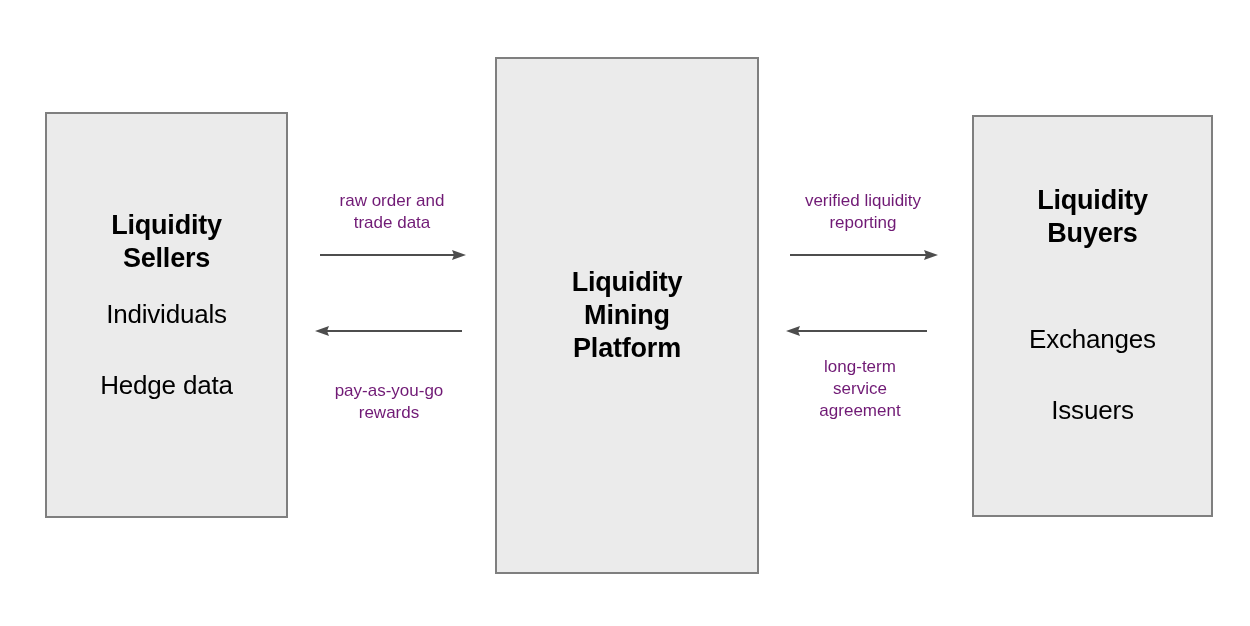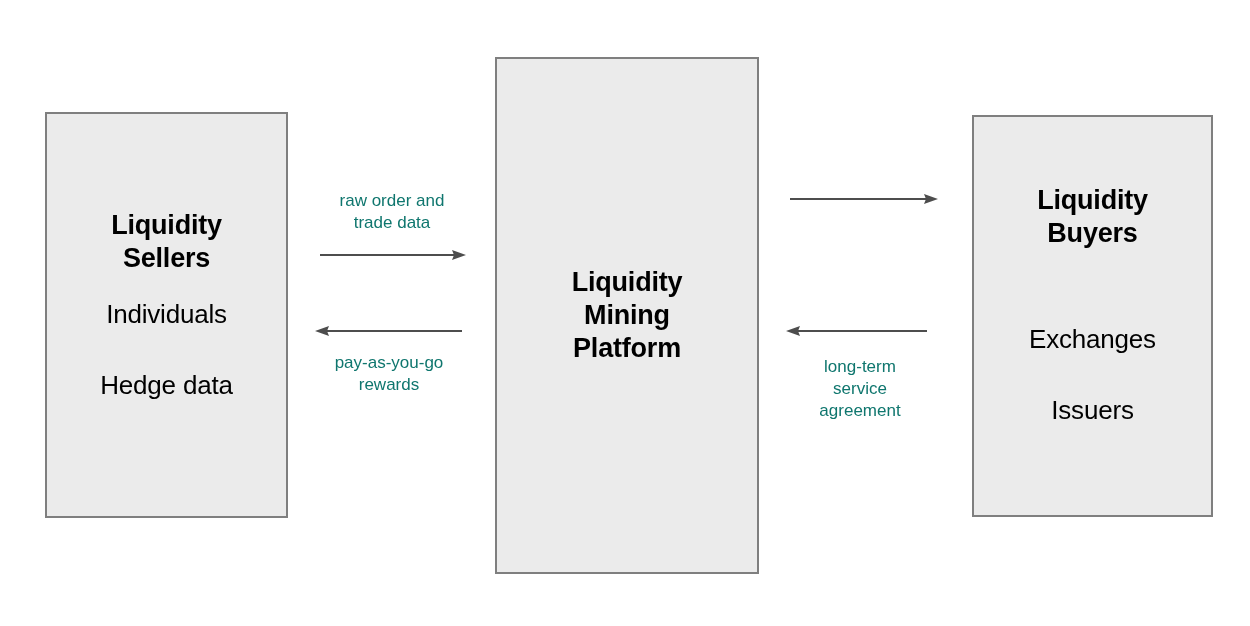--- a/index.html
+++ b/index.html
@@ -83,38 +83,38 @@
     box-sizing: border-box;
     display: flex;
     flex-direction: column;
     align-items: center;
   }
   .flow-label {
     font-size: 17px;
     line-height: 22px;
     text-align: center;
     white-space: pre-line;
-    color: #0f766e;
+    color: #701a75;
   }
   .arrow-wrap {
     position: relative;
     width: 100%;
     height: 18px;
   }
   .arrow-svg {
     display: block;
     width: 100%;
     height: 18px;
     overflow: visible;
   }
 
   
   #flow-data   { left: 318px; top: 190px;  width: 148px; }
   #flow-data .flow-label { margin-bottom: 12px; }
-  #flow-rewards{ left: 315px; top: 322px;  width: 148px; }
+  #flow-rewards{ left: 315px; top: 322px;  width: 148px; gap: 28px; }
   #flow-rewards .flow-label { margin-top: 12px; }
 
   
   #flow-reporting { left: 788px; top: 190px; width: 150px; }
   #flow-reporting .flow-label { margin-bottom: 12px; }
   #flow-agreement { left: 786px; top: 322px; width: 148px; }
   #flow-agreement .flow-label { margin-top: 16px; }
 </style>
 </head>
 <body>
@@ -159,20 +159,22 @@
       <svg class="arrow-svg" viewBox="0 0 148 18" preserveAspectRatio="none">
         <line x1="8" y1="9" x2="147" y2="9" stroke="#4d4d4d" stroke-width="2"></line>
         <polygon points="0,9 14,4 12,9 14,14" fill="#4d4d4d"></polygon>
       </svg>
     </div>
     <div class="flow-label">pay-as-you-go
 rewards</div>
   </div>
 
   <div class="flow" id="flow-reporting">
+    <div class="flow-label">verified liquidity
+reporting</div>
     <div class="arrow-wrap">
       <svg class="arrow-svg" viewBox="0 0 150 18" preserveAspectRatio="none">
         <line x1="2" y1="9" x2="142" y2="9" stroke="#4d4d4d" stroke-width="2"></line>
         <polygon points="150,9 136,4 138,9 136,14" fill="#4d4d4d"></polygon>
       </svg>
     </div>
   </div>
 
   <div class="flow" id="flow-agreement">
     <div class="arrow-wrap">

